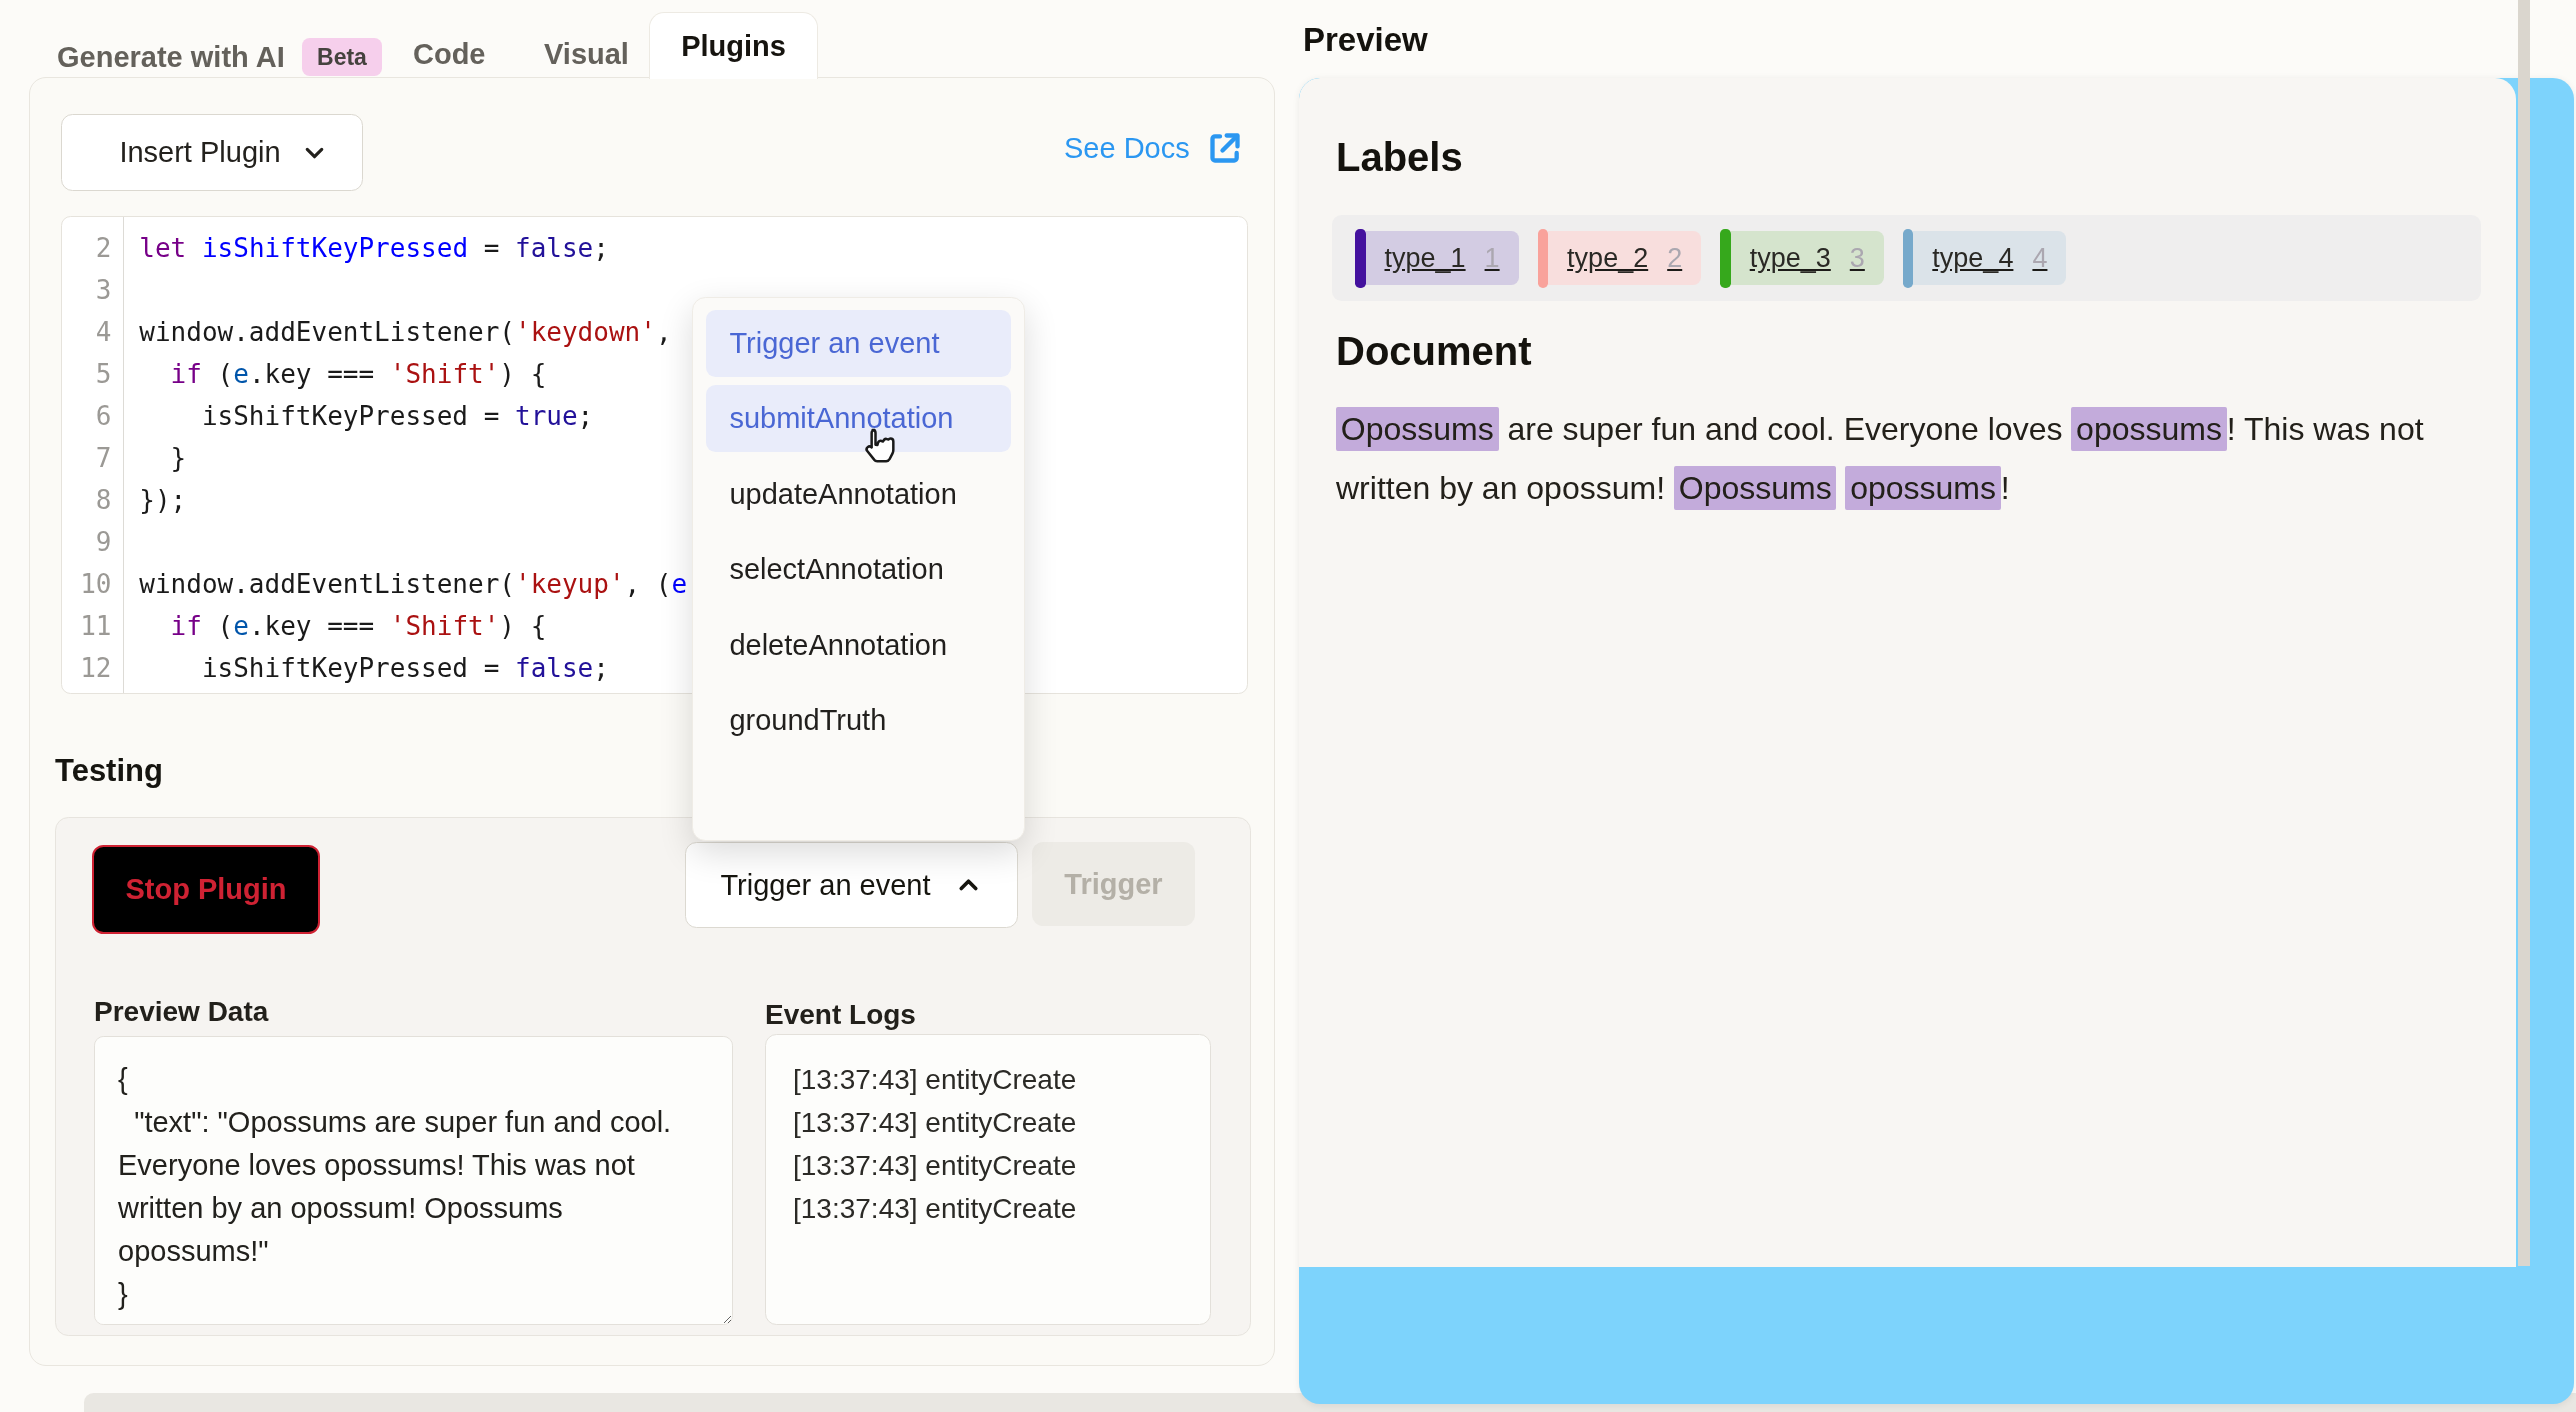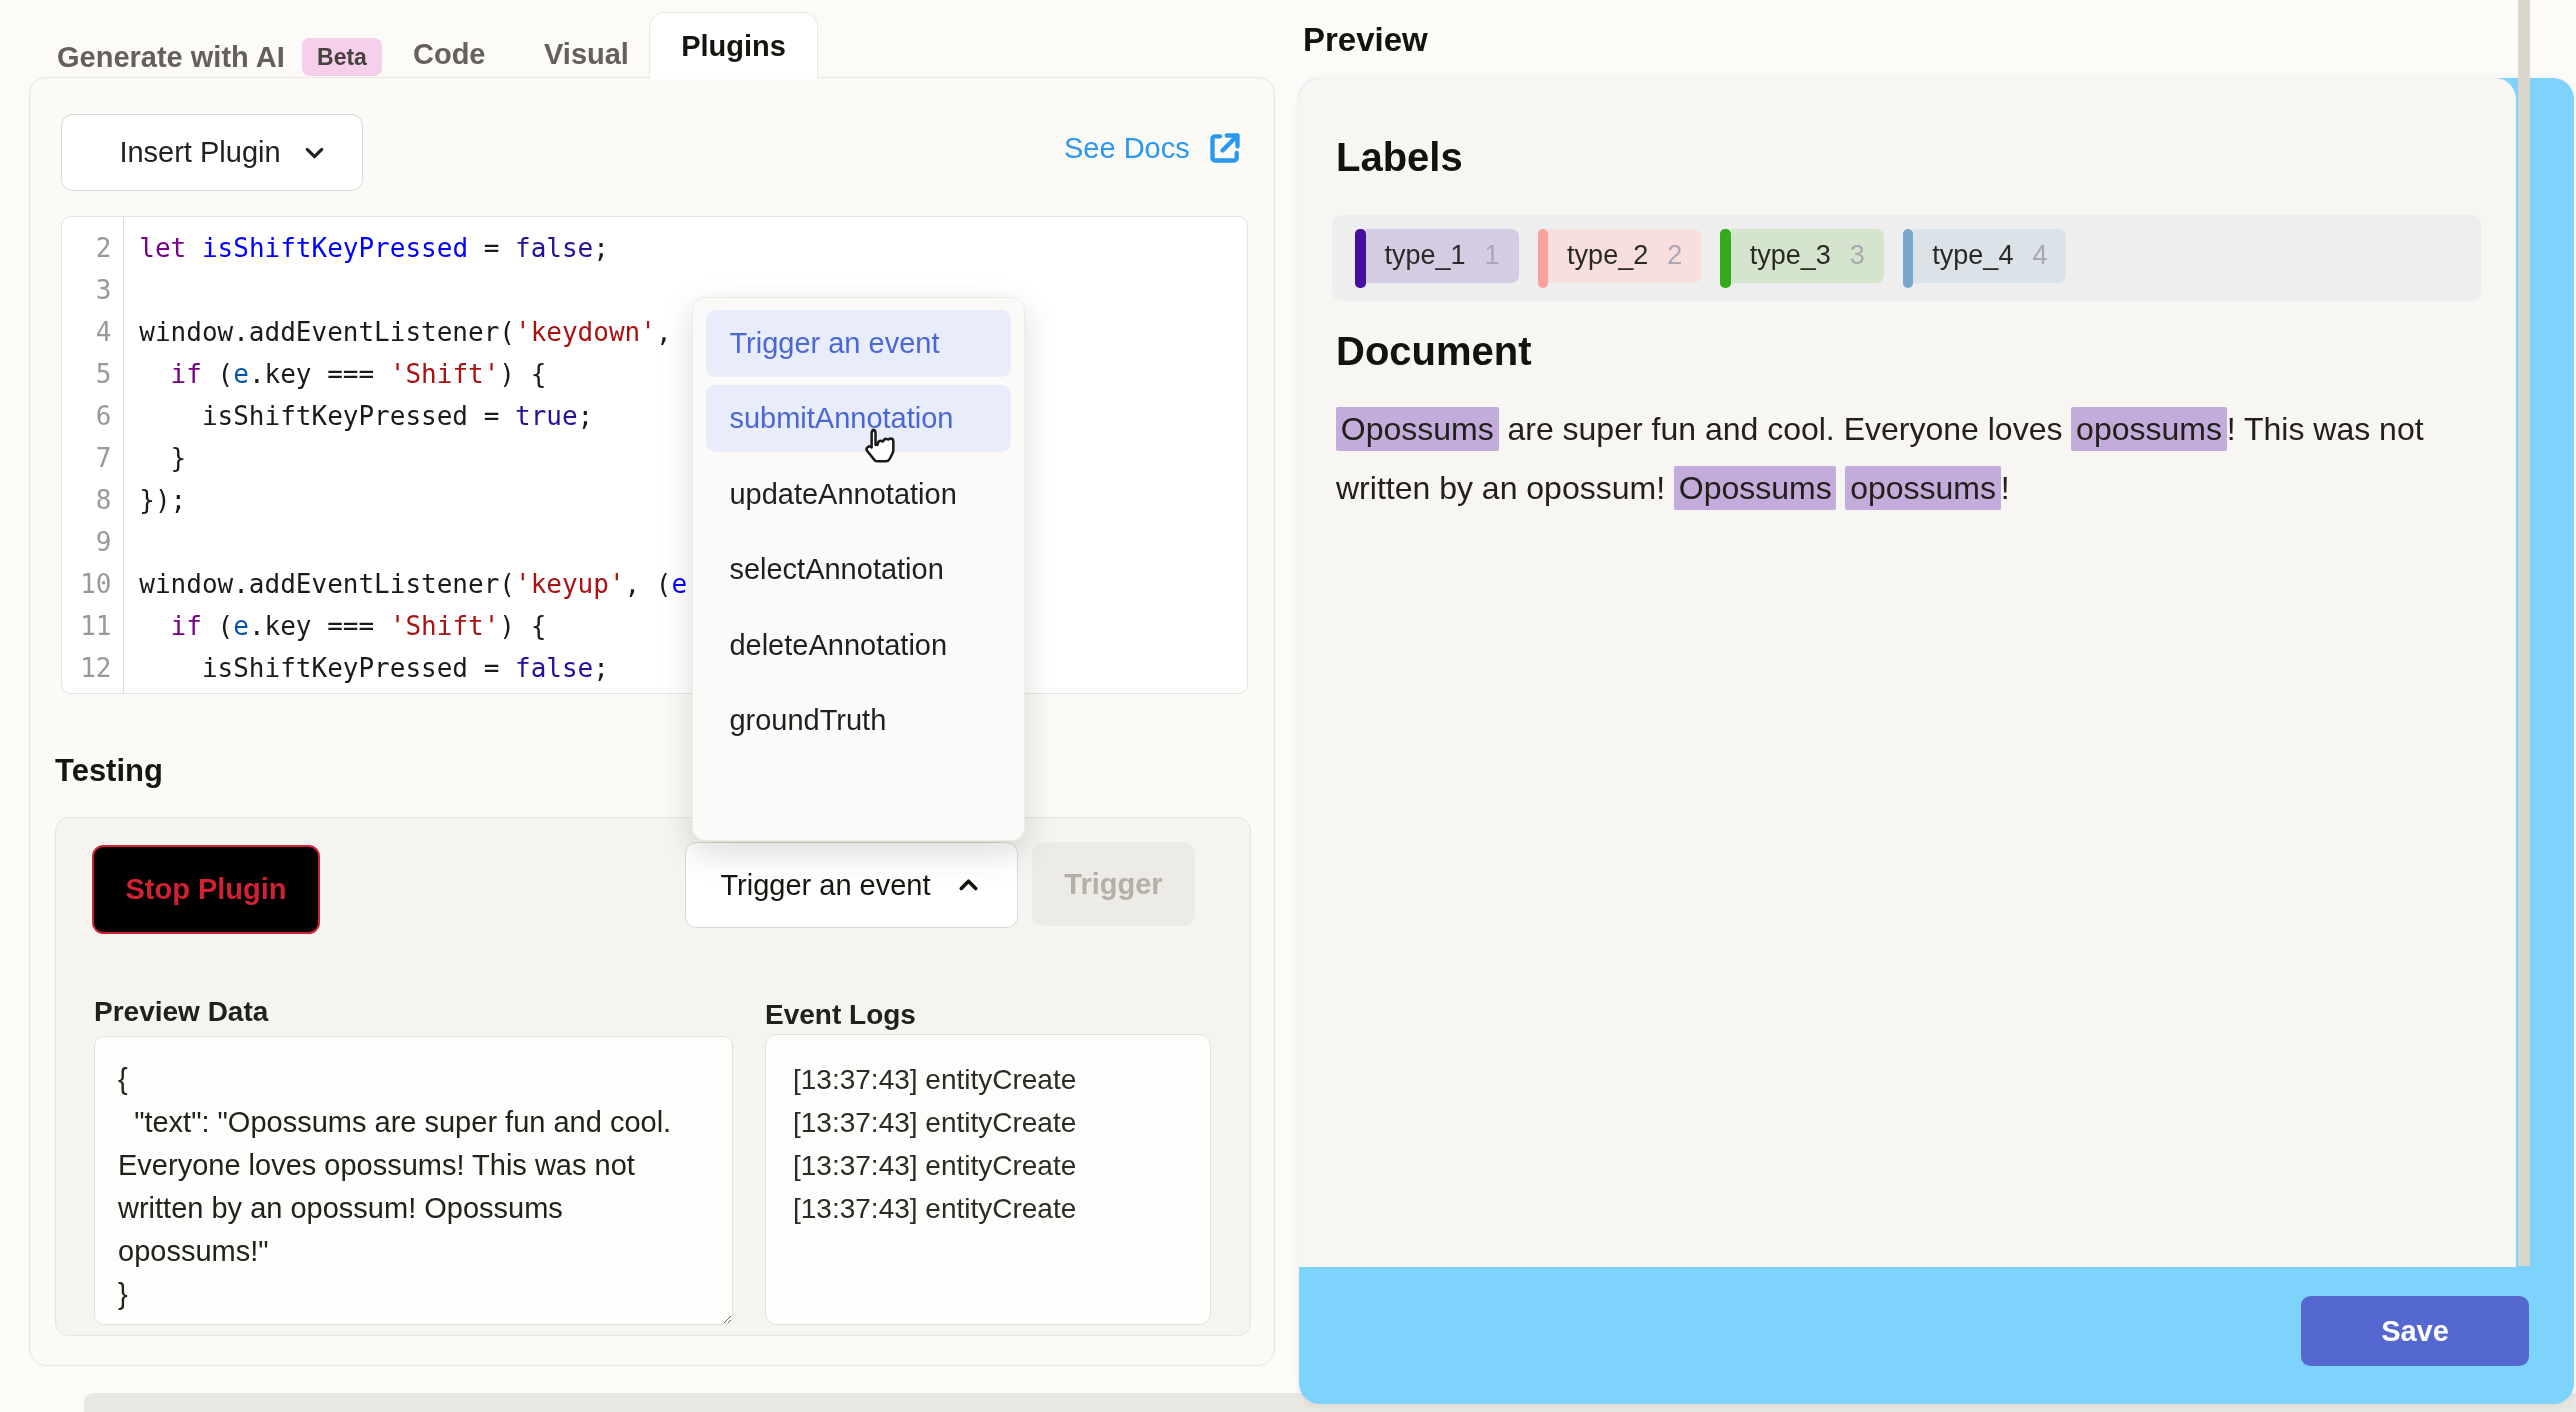--- a/index.html
+++ b/index.html
@@ -123,21 +123,21 @@
     left:1299px;top:78px;width:1275px;height:1326px;z-index:1;
     background:#7dd3fc;border-radius:21px;box-shadow:0 1.9px 7.7px rgba(0,0,0,.07);
     overflow:hidden;
   }
   .doc-zone{left:0;top:0;width:1217px;height:1189px;background:#f8f6f3;border-radius:21px 21px 0 0;}
   .labels-heading{left:37px;top:57px;font-size:40px;font-weight:700;color:#14120d;}
   .labels-bar{
     left:33px;top:137px;width:1149px;height:86px;border-radius:9.6px;
     background:#efeeee;display:flex;align-items:center;gap:19px;padding-left:23px;box-sizing:border-box;
   }
-  .chip{display:flex;cursor:pointer;}
+  .chip{display:flex;align-items:center;cursor:pointer;text-decoration:underline;}
   .chip-bar{width:10.5px;height:59px;border-radius:4.8px;flex:none;}
   .chip-body{
     height:54px;border-radius:0 7.7px 7.7px 0;display:flex;align-items:center;
     gap:19px;padding:0 19px;font-size:27px;color:#2a2925;
   }
   .chip-count{color:#aba7b0;}
   .document-heading{left:37px;top:251px;font-size:40px;font-weight:700;color:#14120d;}
   .document-text{
     left:37px;top:322px;width:1139px;
     font-size:32px;line-height:59px;color:#23201a;
@@ -288,18 +288,17 @@
       <span class="chip-body" style="background: rgb(219, 227, 233);">
         <span>type_4</span>
         <span class="chip-count">4</span>
       </span>
     </div>
   </div>
 
   <div class="abs document-heading">Document</div>
   <div class="abs document-text" id="document-text"><mark>Opossums</mark><span> are super fun and cool. Everyone loves </span><mark>opossums</mark><span>! This was not written by an opossum! </span><mark>Opossums</mark><span> </span><mark>opossums</mark><span>!</span></div>
 
-  <button class="abs save-btn">Save</button>
 </div>
 
 <div class="abs v-scrollbar"></div>
 <div class="abs bottom-band"></div>
 
 
 </body></html>

